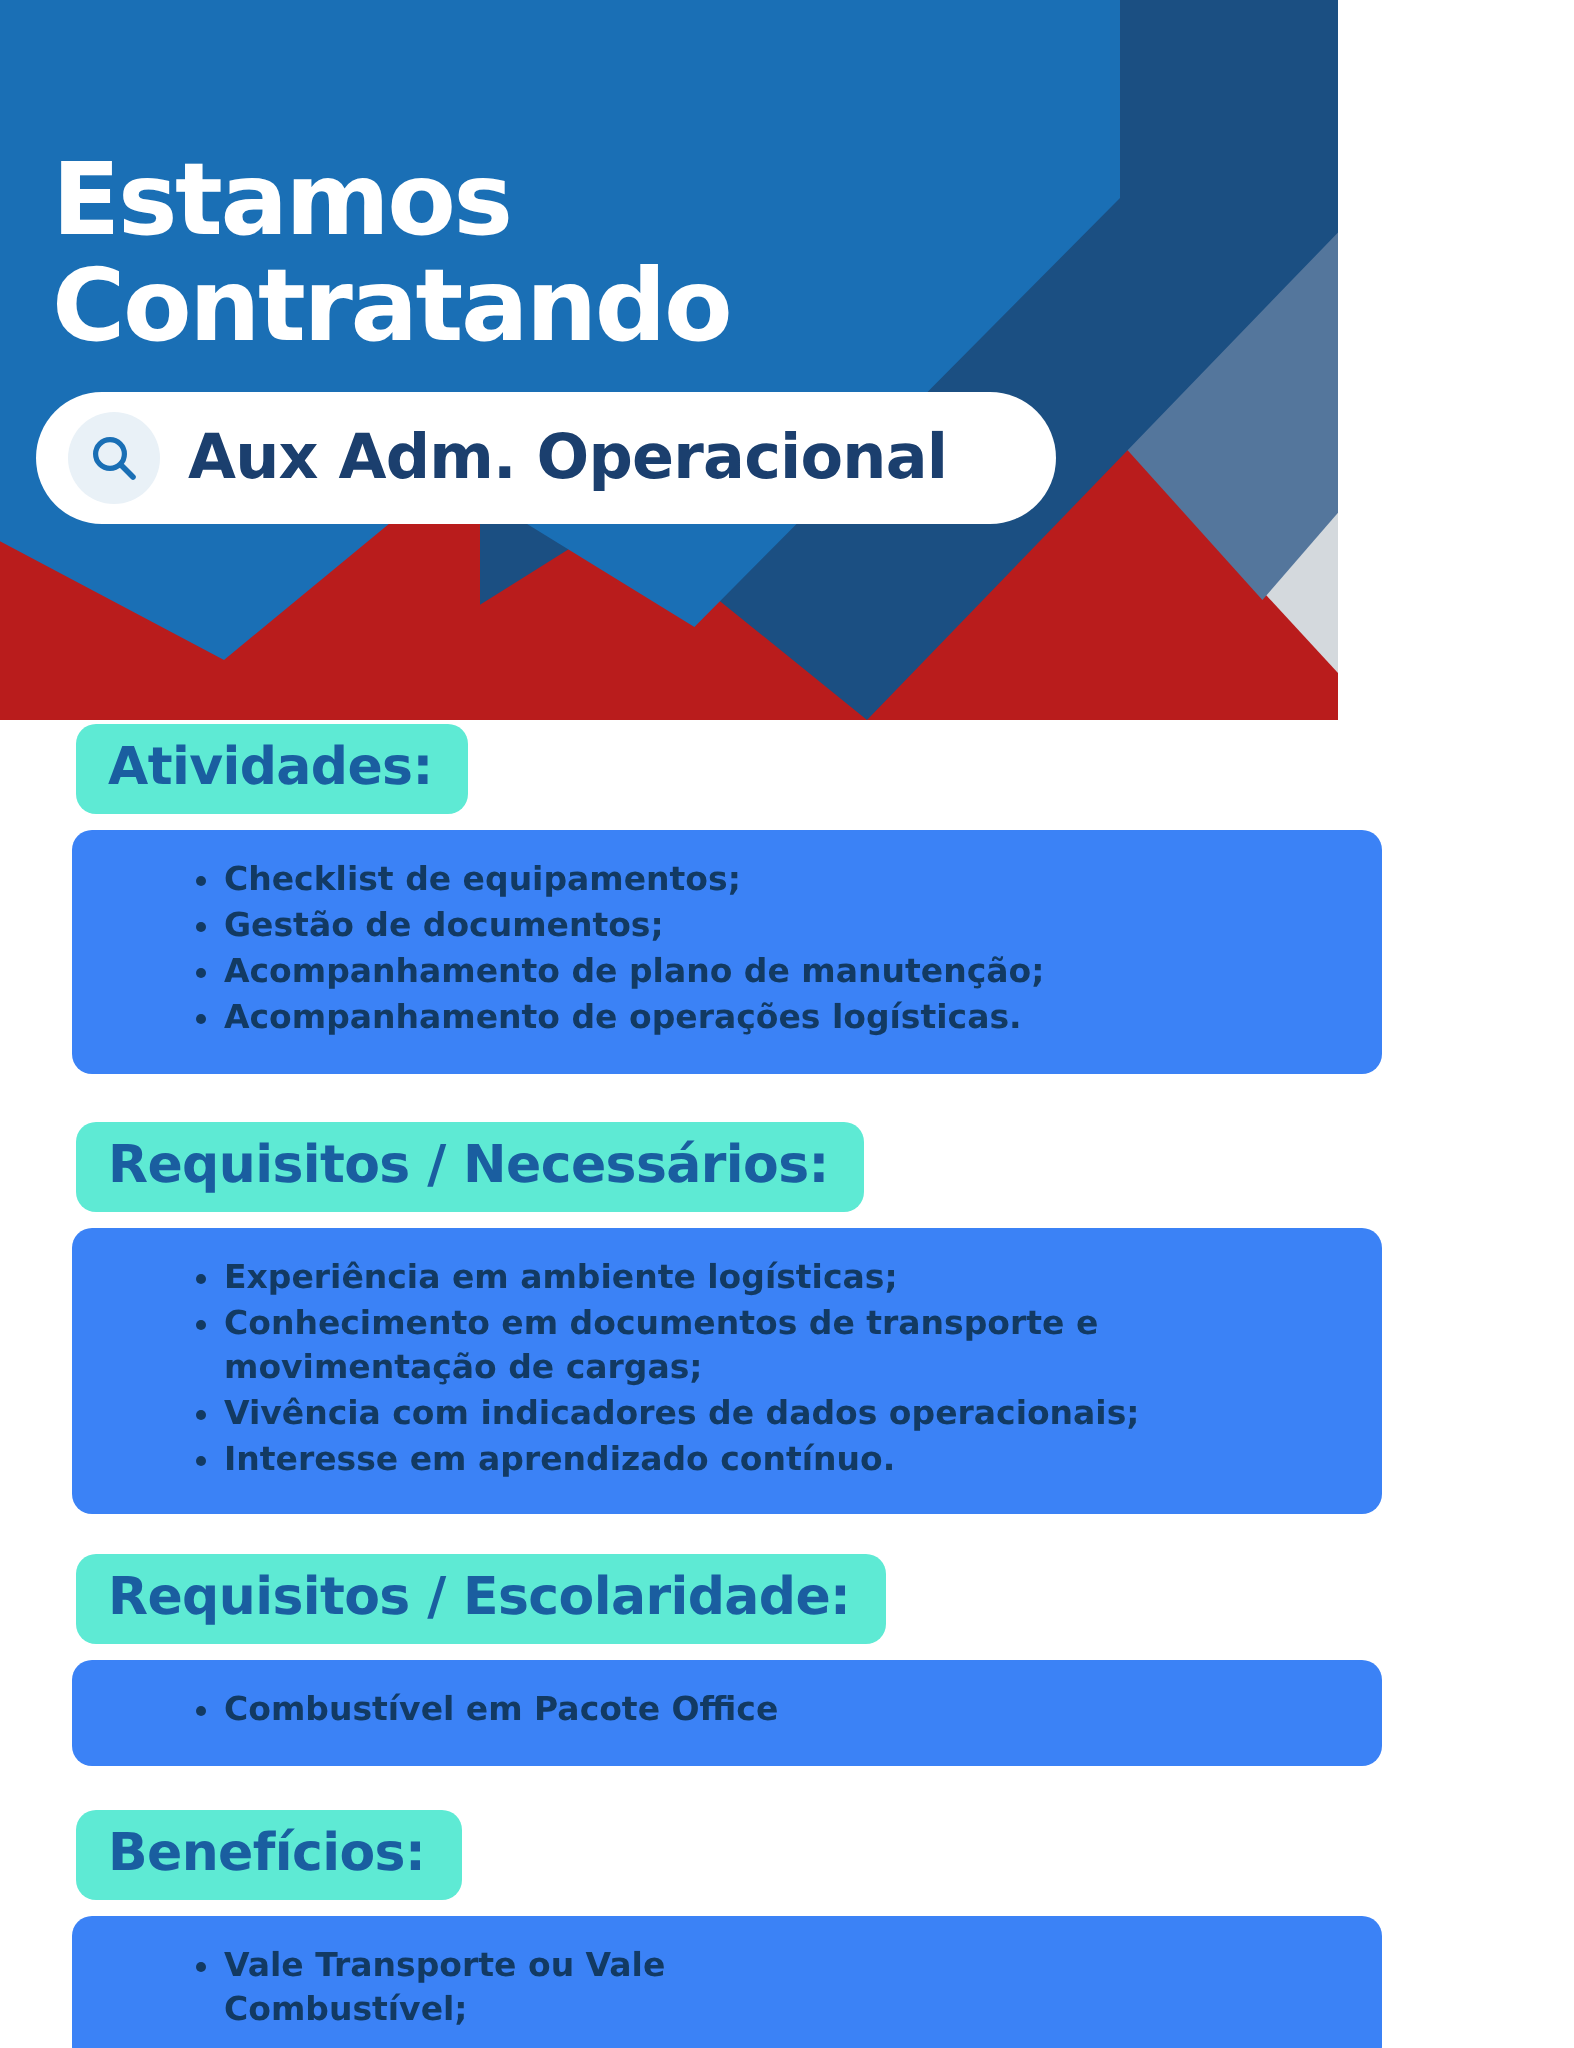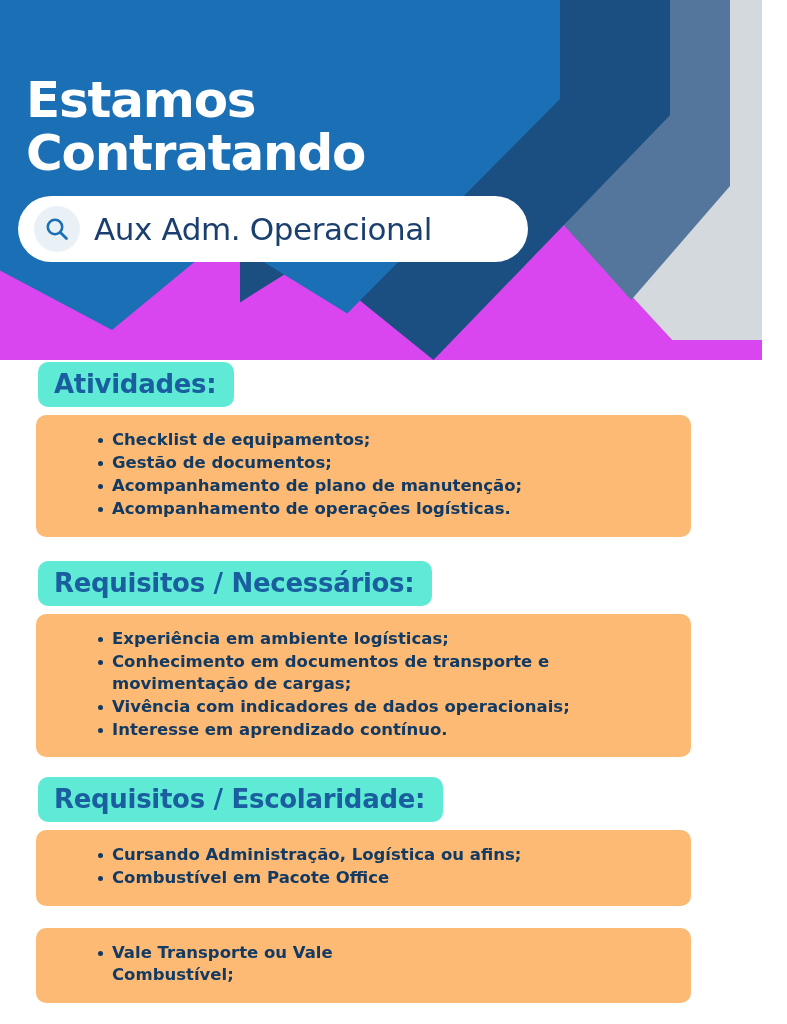--- a/index.html
+++ b/index.html
@@ -11,24 +11,24 @@
     height: 1024px;
     background: #ffffff;
     font-family: "Liberation Sans", sans-serif;
     overflow: hidden;
     position: relative;
   }
 
   
   .header {
     position: relative;
-    width: 762px;
+    width: 669px;
     height: 360px;
     overflow: hidden;
-    background: #d946ef;
+    background: #b91c1c;
   }
   
   .shape-grey {
     position: absolute;
     top: 0;
     left: 500px;
     width: 287px;
     height: 340px;
     background: #d4d9dd;
     clip-path: polygon(0 0, 100% 0, 100% 100%, 60% 100%, 0 45%);
@@ -110,21 +110,21 @@
     background: #e9f1f7;
     display: flex;
     align-items: center;
     justify-content: center;
     flex: 0 0 auto;
   }
   .search-circle svg { display: block; }
   .job-title {
     margin-left: 14px;
     font-size: 31px;
-    font-weight: normal;
+    font-weight: bold;
     color: #1b3f6e;
     font-family: "DejaVu Sans", sans-serif;
     letter-spacing: -0.4px;
   }
 
   
   .content {
     position: relative;
     padding: 0 0 0 0;
   }
@@ -140,21 +140,21 @@
   .section-title {
     color: #1a5ea0;
     font-size: 26px;
     font-weight: bold;
     font-family: "DejaVu Sans", sans-serif;
     letter-spacing: -0.3px;
     white-space: nowrap;
   }
 
   .panel {
-    background: #fdba74;
+    background: #3b82f6;
     border-radius: 10px;
     margin: 8px 96px 0 36px;
     padding: 14px 20px 16px 44px;
     box-sizing: border-box;
   }
   .panel ul {
     margin: 0;
     padding: 0 0 0 18px;
     list-style: none;
   }
@@ -239,27 +239,29 @@
       </ul>
     </div>
   </div>
 
   <div class="section sec-req-esc">
     <div class="section-title-wrap">
       <span class="section-title">Requisitos / Escolaridade:</span>
     </div>
     <div class="panel">
       <ul>
-        <li>Cursando  Administração, Logística ou afins;</li>
         <li>Combustível em Pacote Office</li>
       </ul>
     </div>
   </div>
 
   <div class="section sec-beneficios">
+    <div class="section-title-wrap">
+      <span class="section-title">Benefícios:</span>
+    </div>
     <div class="panel">
       <ul>
         <li style="max-width:230px">Vale Transporte ou Vale Combustível;</li>
 
       </ul>
     </div>
   </div>
 
 </div>
 

